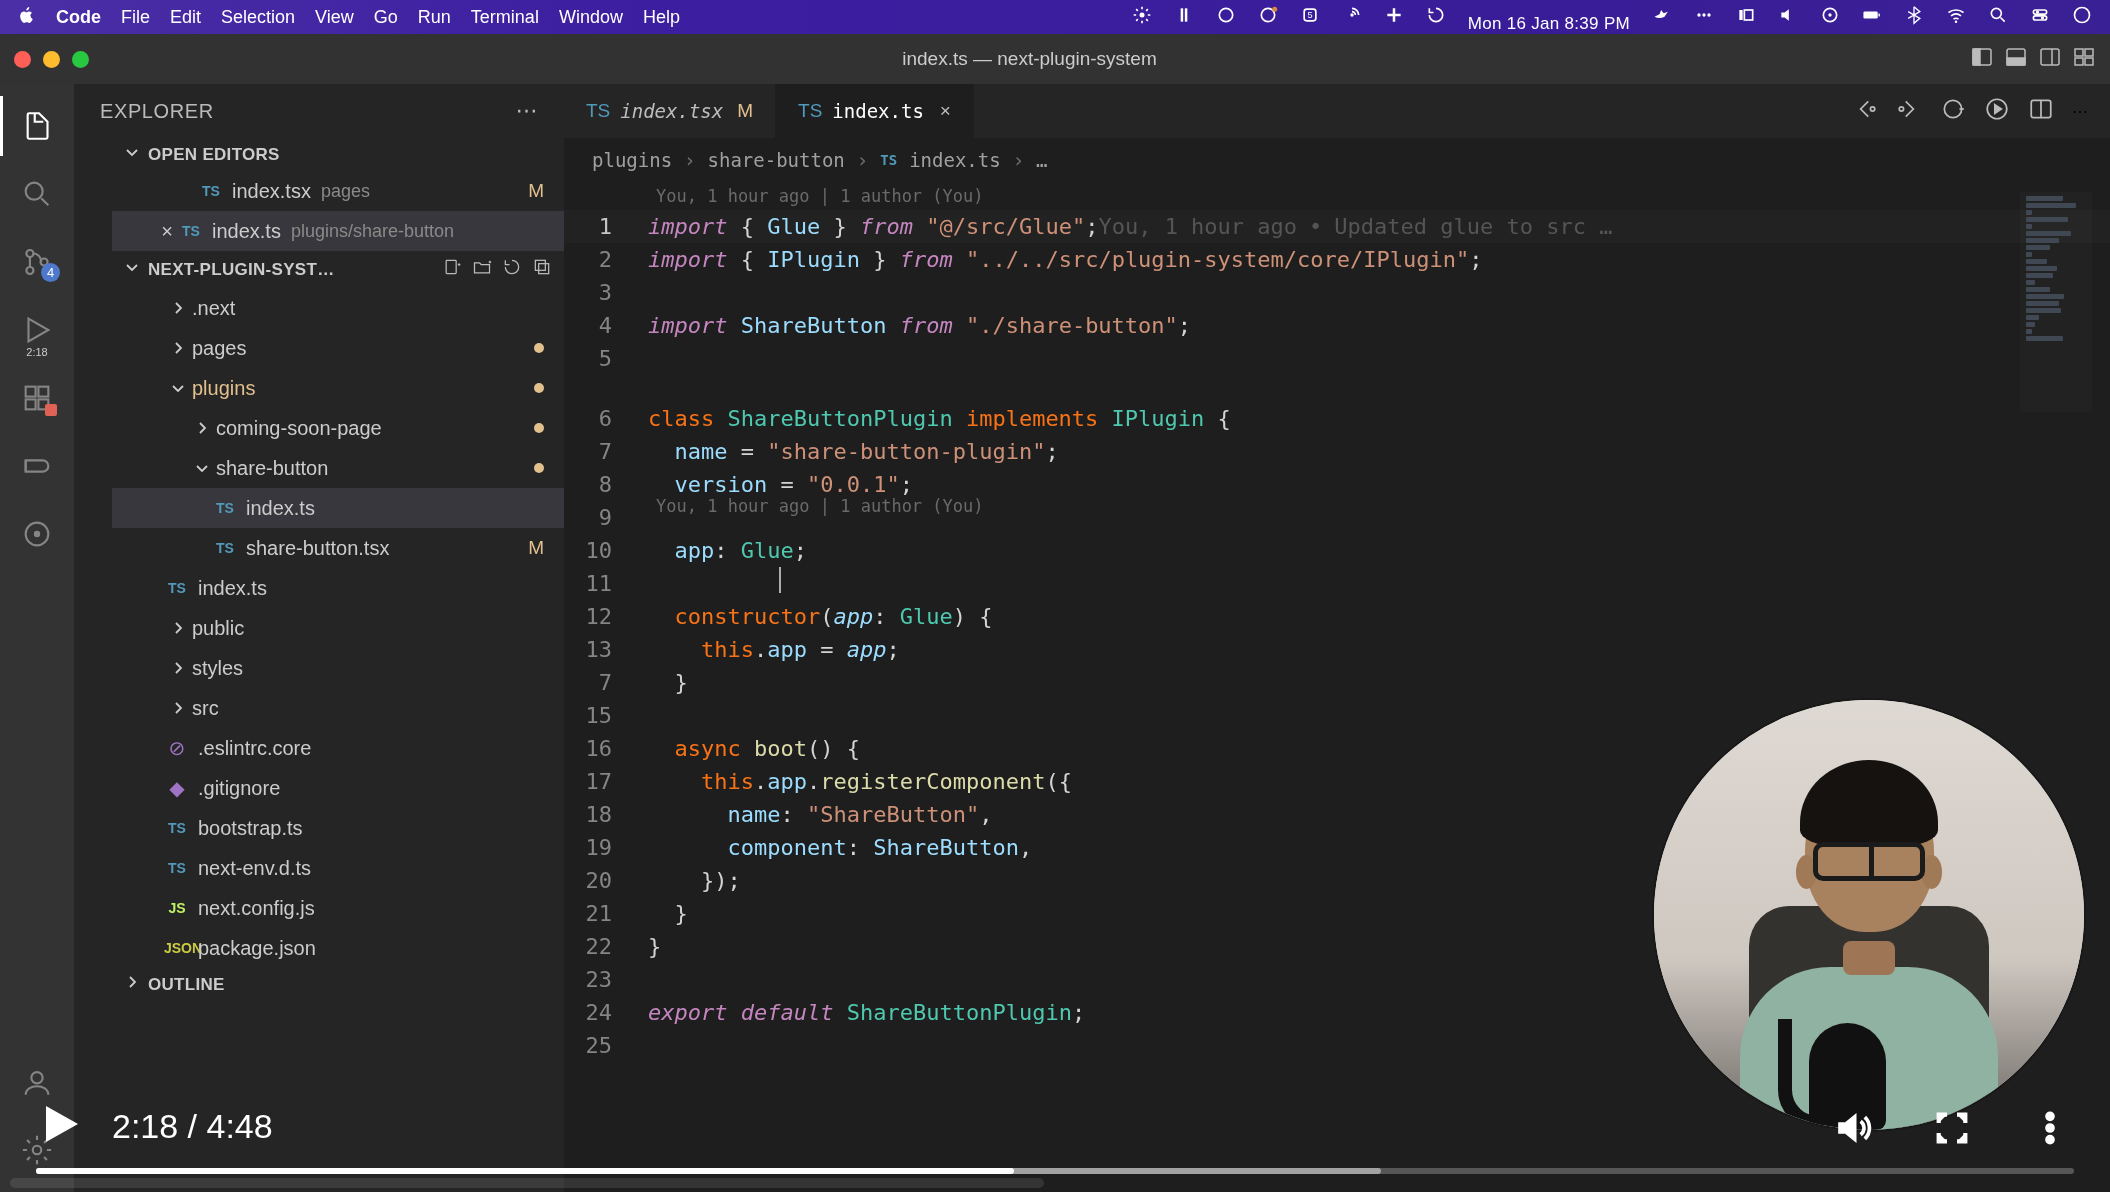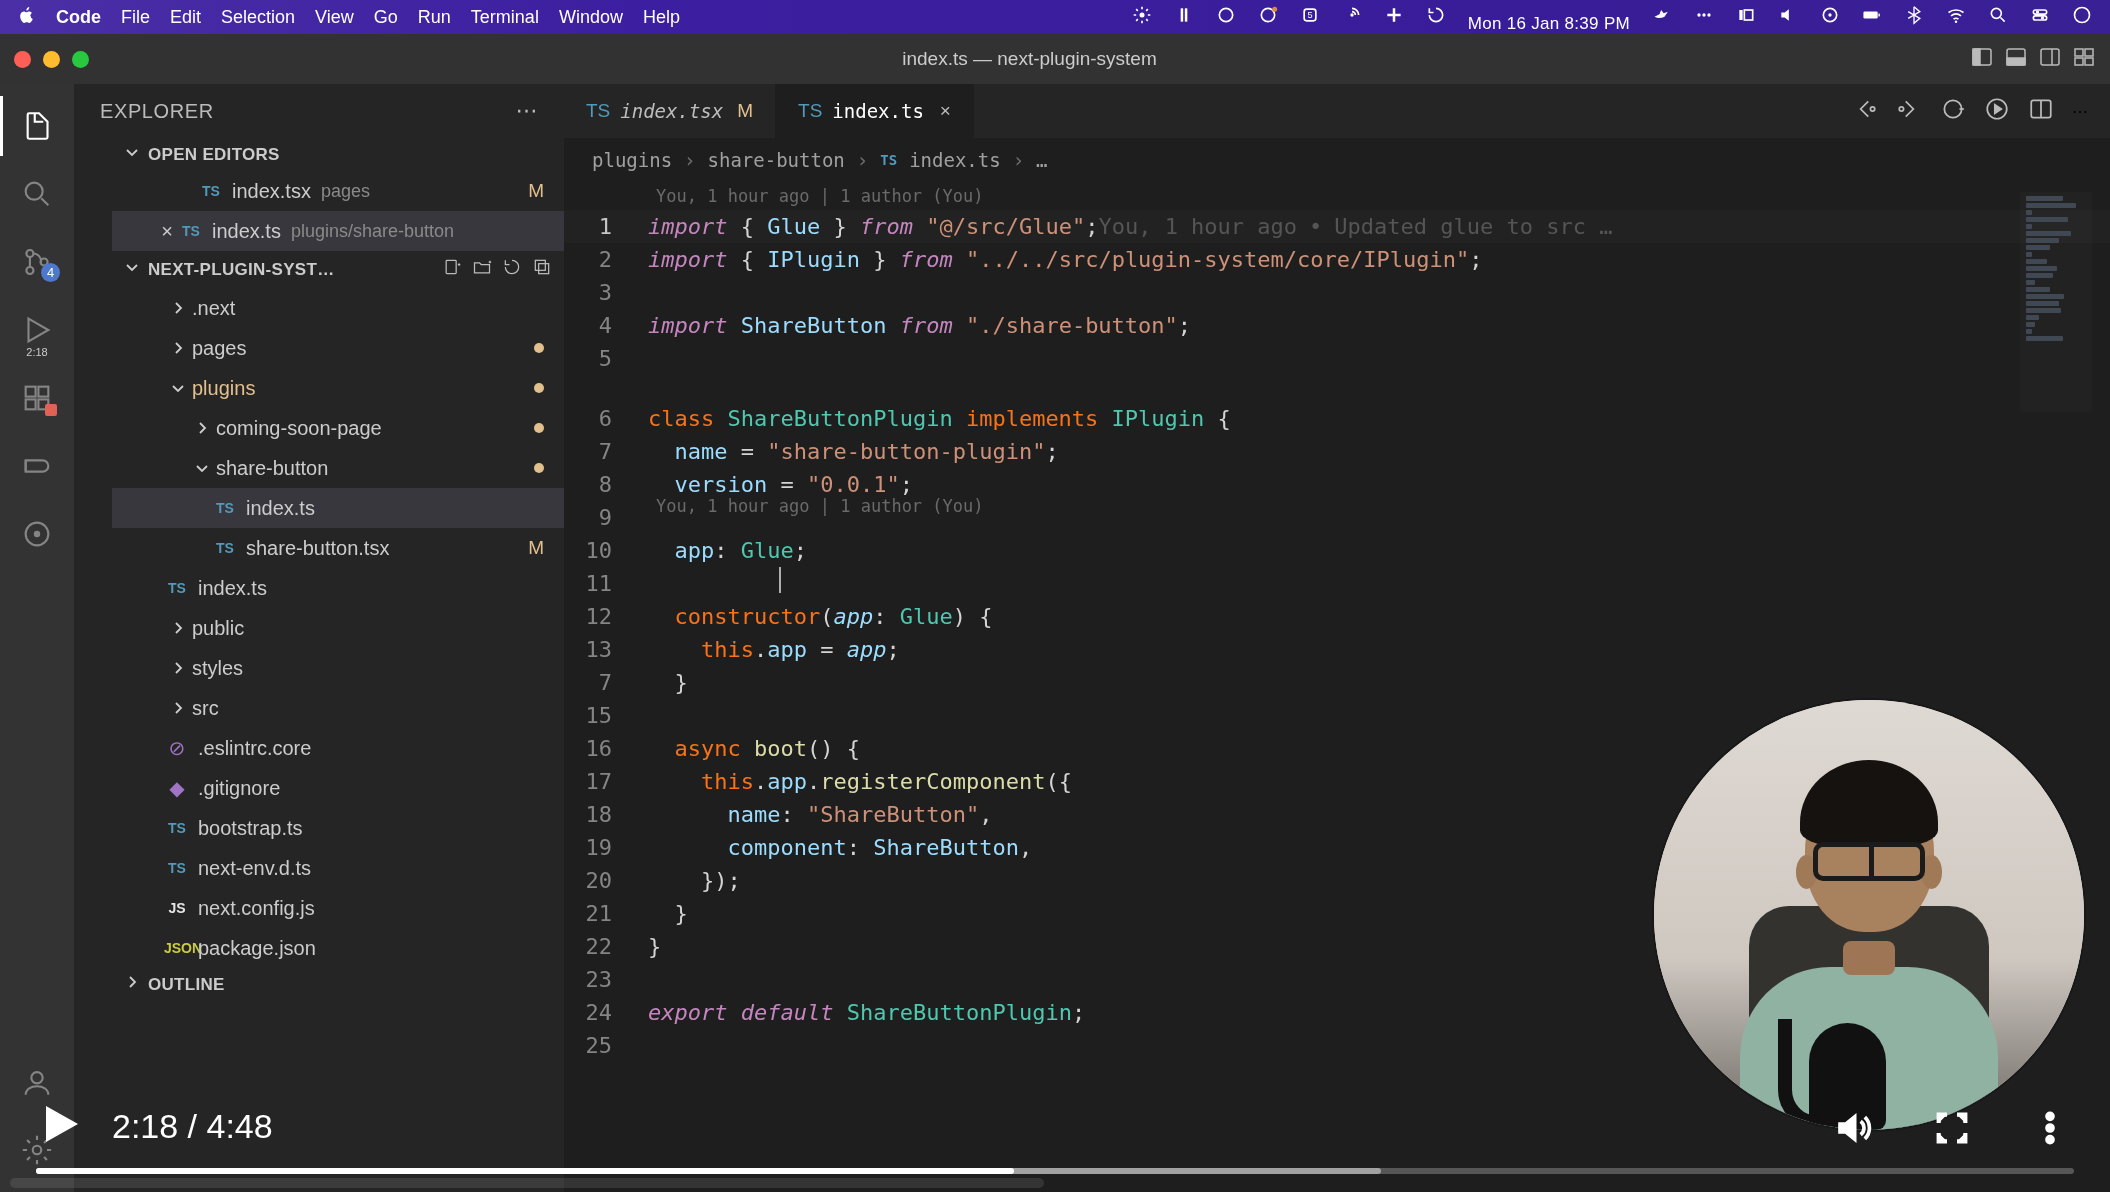--- a/index.html
+++ b/index.html
@@ -91,21 +91,21 @@
   .tree-row {
     display: flex; align-items: center; padding: 3px 20px 3px 0; height: 40px;
     font-size: 20px; color: #cccccc; white-space: nowrap;
   }
   .tree-row.active { background: #37373d; }
   .tree-row .indent { display: inline-block; }
   .tree-row .lang {
     font-size: 14px; font-weight: 700; margin-right: 8px; width: 26px; text-align: center;
   }
   .lang.ts { color: #519aba; }
-  .lang.js { color: #e5e5e5; }
+  .lang.js { color: #bef264; }
   .lang.json { color: #cbcb41; }
   .tree-row .label { flex: 0 0 auto; }
   .tree-row .sub   { color: #8a8a8a; margin-left: 10px; font-size: 18px; }
   .tree-row .marker { margin-left: auto; }
   .marker.M  { color: #e2c08d; font-size: 19px; }
   .marker.dot{ width: 10px; height: 10px; background: #e2c08d; border-radius: 50%; }
   .row-close { width: 22px; text-align: center; color: #ccc; }
 
   .folder-caret { width: 28px; display:inline-flex; justify-content:center; }
 

